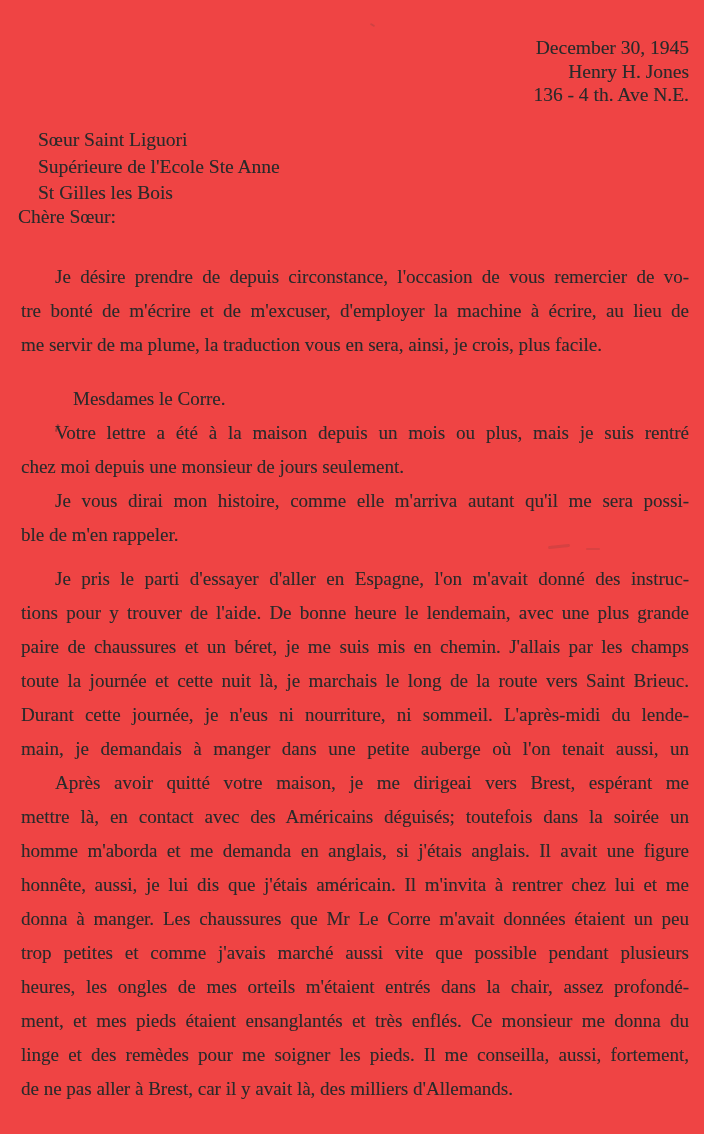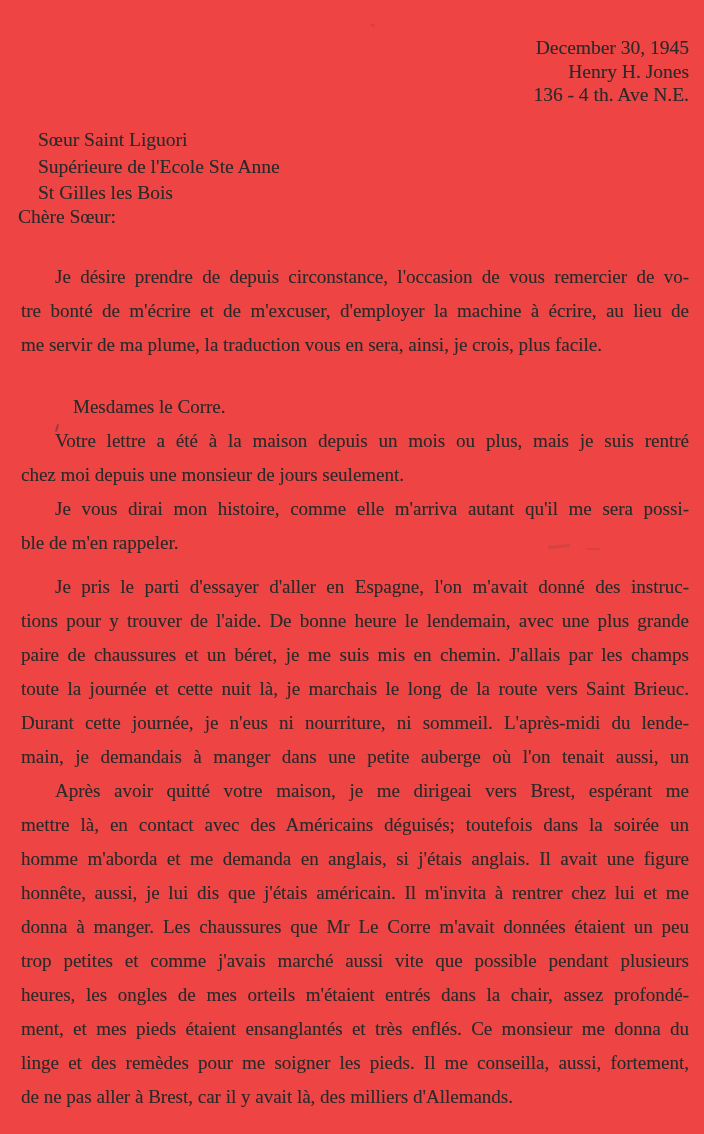--- a/index.html
+++ b/index.html
@@ -42,21 +42,21 @@
   .letter-body .line {
     height: 34px; line-height: 34px;
     white-space: nowrap;
   }
   .letter-body .jline {
     text-align: justify;
     text-align-last: justify;
     text-justify: inter-word;
   }
   .para .line:first-child { text-indent: 34px; }
-  .para-1 { margin-top: 28px; }
+  .para-1 { margin-top: 20px; }
   .para-1 .line:first-child { text-indent: 52px; }
   .para-5 { margin-top: 10px; }
   .para-5 .line {
     text-align: justify;
     text-align-last: justify;
     text-justify: inter-word;
   }
   
   .artifact { position: absolute; pointer-events: none; }
   .artifact-tick {

